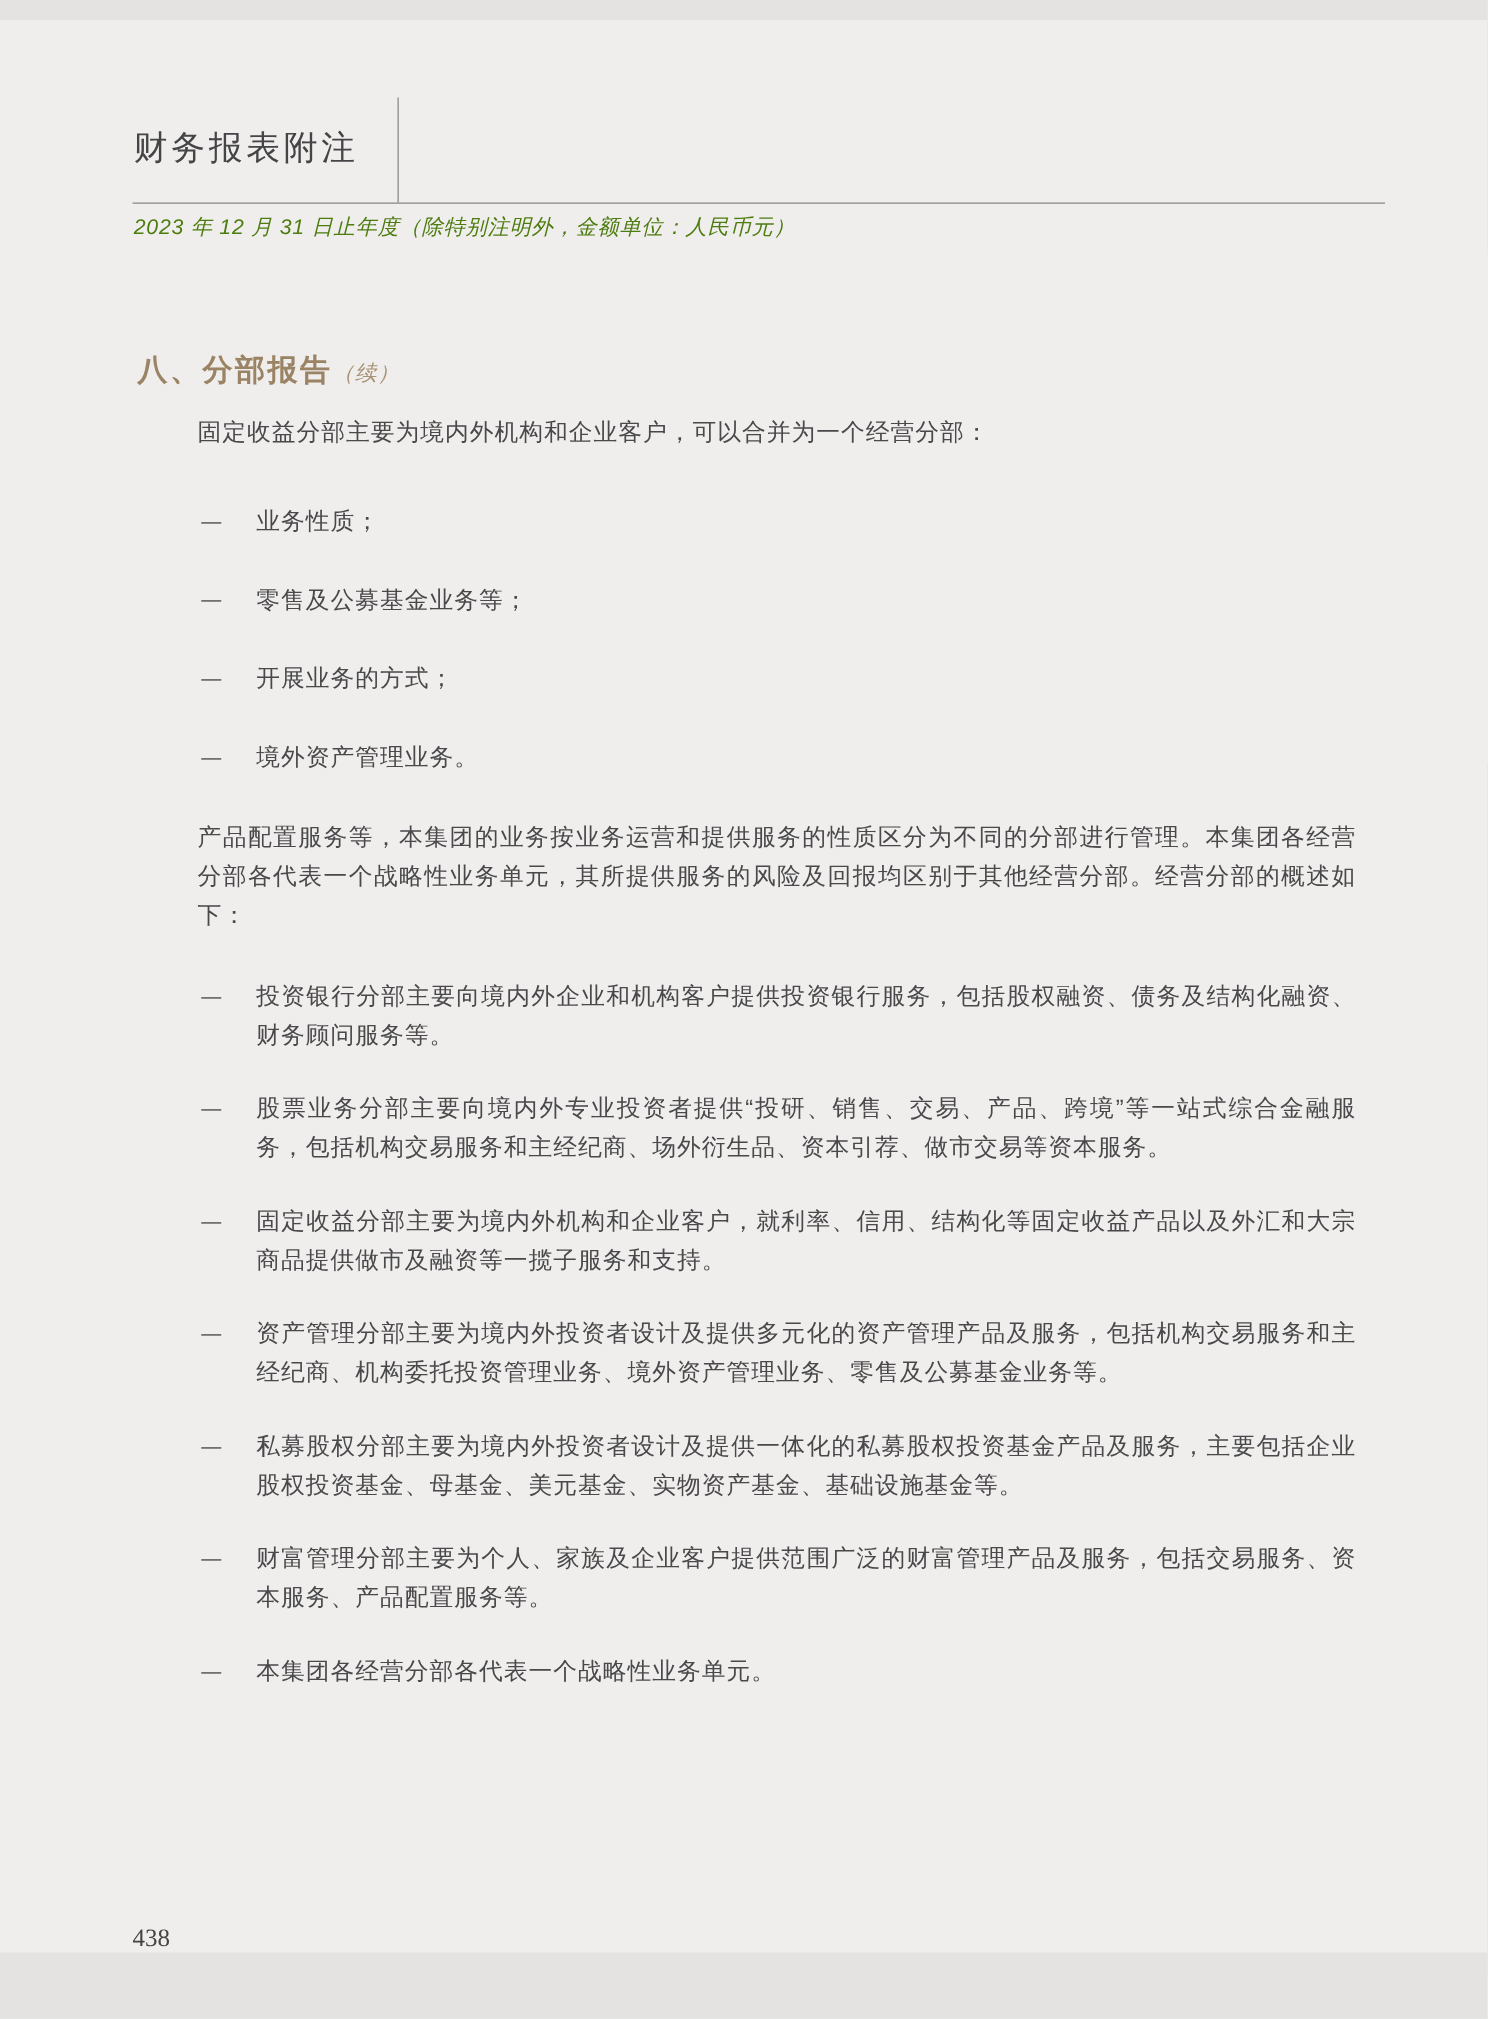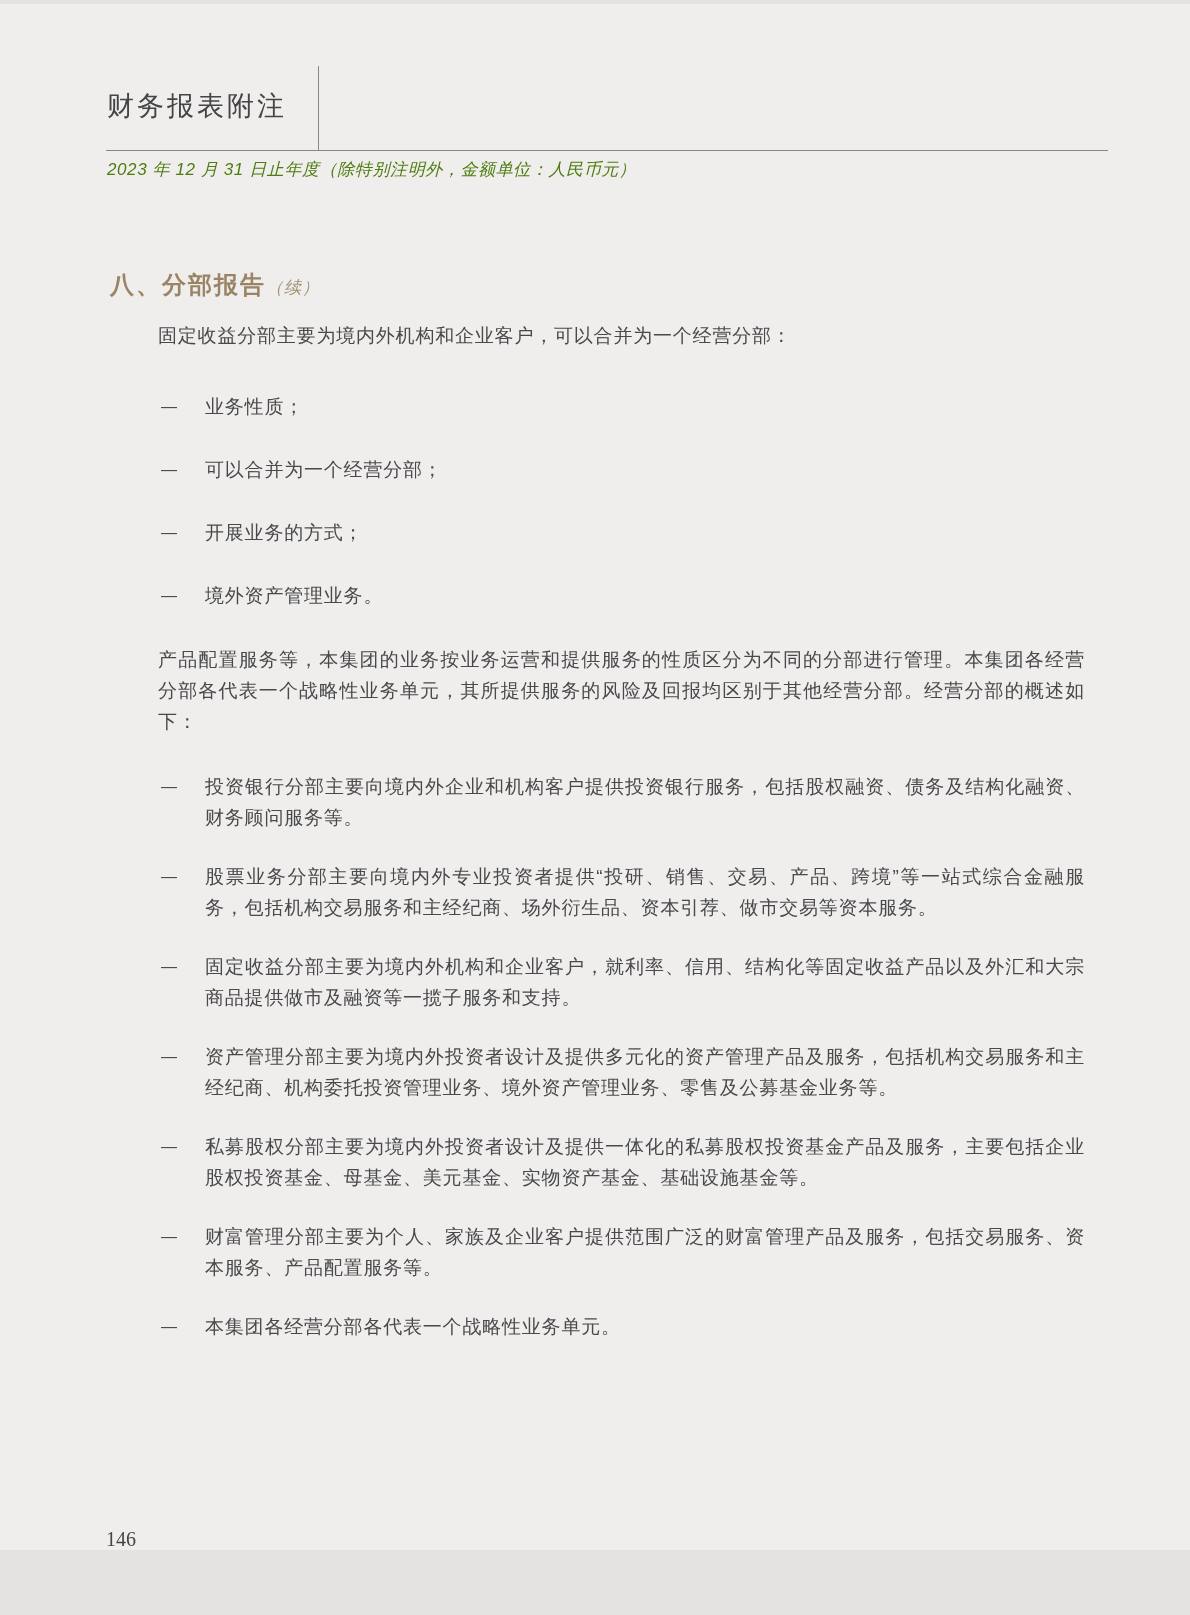--- a/index.html
+++ b/index.html
@@ -1,21 +1,21 @@
 <!DOCTYPE html>
 <html><head>
 <meta charset="utf-8">
 <style>
   * { margin: 0; padding: 0; box-sizing: border-box; }
   html, body { background: #e4e3e1; }
   .page {
     position: relative;
     width: 1190px;
     height: 1546px;
-    margin: 4px auto;
+    margin: 16px auto;
     background: #efeeec;
     font-family: "Liberation Sans", sans-serif;
     color: #49494b;
     overflow: hidden;
   }
 
   
   .doc-title {
     position: absolute;
     left: 107px;
@@ -134,34 +134,34 @@
   <p class="subtitle">2023 年 12 月 31 日止年度（除特别注明外，金额单位：人民币元）</p>
 
   <div class="content">
 
     <h2 class="section-title"><span>八、分部报告</span><span class="continued">（续）</span></h2>
 
     <p class="para intro">固定收益分部主要为境内外机构和企业客户，可以合并为一个经营分部：</p>
 
     <ul class="criteria">
       <li><span class="dash">—</span><span>业务性质；</span></li>
-      <li><span class="dash">—</span><span>可以合并为一个经营分部；</span></li>
+      <li><span class="dash">—</span><span>零售及公募基金业务等；</span></li>
       <li><span class="dash">—</span><span>开展业务的方式；</span></li>
       <li><span class="dash">—</span><span>境外资产管理业务。</span></li>
     </ul>
 
     <p class="para mgmt">产品配置服务等，本集团的业务按业务运营和提供服务的性质区分为不同的分部进行管理。本集团各经营分部各代表一个战略性业务单元，其所提供服务的风险及回报均区别于其他经营分部。经营分部的概述如下：</p>
 
     <ul class="segments">
       <li><span class="dash">—</span><span>投资银行分部主要向境内外企业和机构客户提供投资银行服务，包括股权融资、债务及结构化融资、财务顾问服务等。</span></li>
       <li><span class="dash">—</span><span>股票业务分部主要向境内外专业投资者提供“投研、销售、交易、产品、跨境”等一站式综合金融服务，包括机构交易服务和主经纪商、场外衍生品、资本引荐、做市交易等资本服务。</span></li>
       <li><span class="dash">—</span><span>固定收益分部主要为境内外机构和企业客户，就利率、信用、结构化等固定收益产品以及外汇和大宗商品提供做市及融资等一揽子服务和支持。</span></li>
       <li><span class="dash">—</span><span>资产管理分部主要为境内外投资者设计及提供多元化的资产管理产品及服务，包括机构交易服务和主经纪商、机构委托投资管理业务、境外资产管理业务、零售及公募基金业务等。</span></li>
       <li><span class="dash">—</span><span>私募股权分部主要为境内外投资者设计及提供一体化的私募股权投资基金产品及服务，主要包括企业股权投资基金、母基金、美元基金、实物资产基金、基础设施基金等。</span></li>
       <li><span class="dash">—</span><span>财富管理分部主要为个人、家族及企业客户提供范围广泛的财富管理产品及服务，包括交易服务、资本服务、产品配置服务等。</span></li>
       <li><span class="dash">—</span><span>本集团各经营分部各代表一个战略性业务单元。</span></li>
     </ul>
 
   </div>
 
-  <div class="page-num">146</div>
+  <div class="page-num">438</div>
 
 </div>
 
 </body></html>

